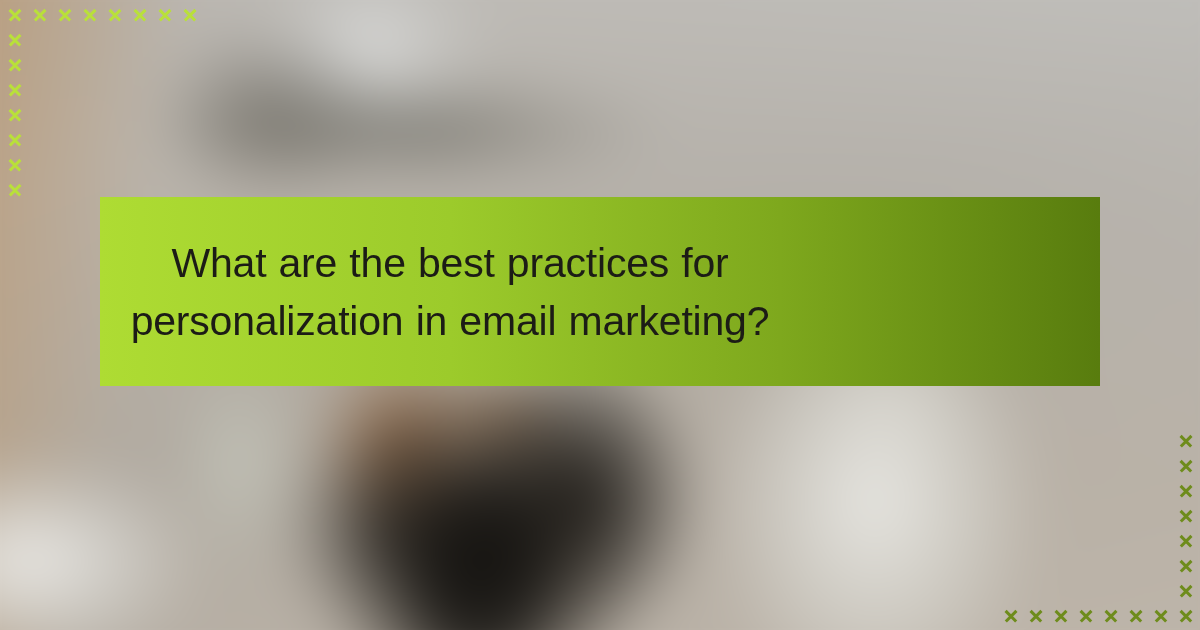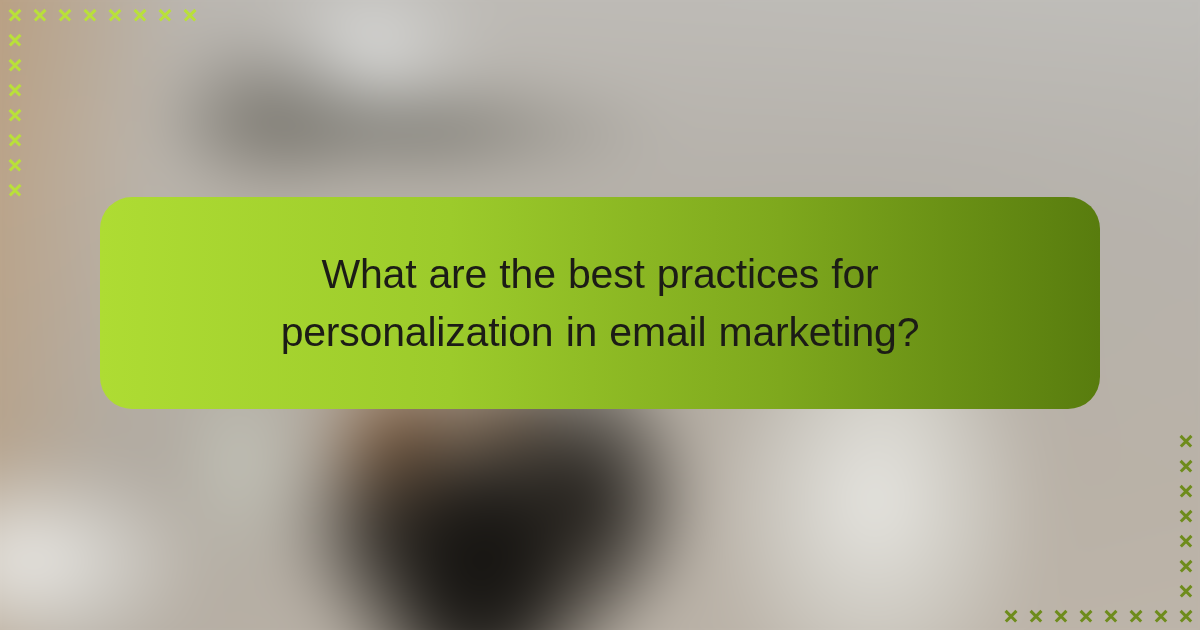--- a/index.html
+++ b/index.html
@@ -94,26 +94,24 @@
   
   #x-pattern-top-left .x-cell.hidden-cell,
   #x-pattern-bottom-right .x-cell.hidden-cell { visibility: hidden; }
 
   
   #title-banner {
     position: absolute;
     left: 100px;
     top: 197px;
     width: 1000px;
-    height: 212px;
+    height: 189px;
     background: linear-gradient(90deg, #aedc33 0%, #9ccb2b 35%, #7ea81d 68%, #587c0e 100%);
     display: flex;
     align-items: center;
-    justify-content: center;
-    border-radius: 32px;
   }
 
   #banner-title {
     color: #1c1c16;
     font-family: "Liberation Sans", sans-serif;
     font-size: 41px;
     font-weight: 400;
     line-height: 58px;
     letter-spacing: -0.2px;
     text-align: center;

